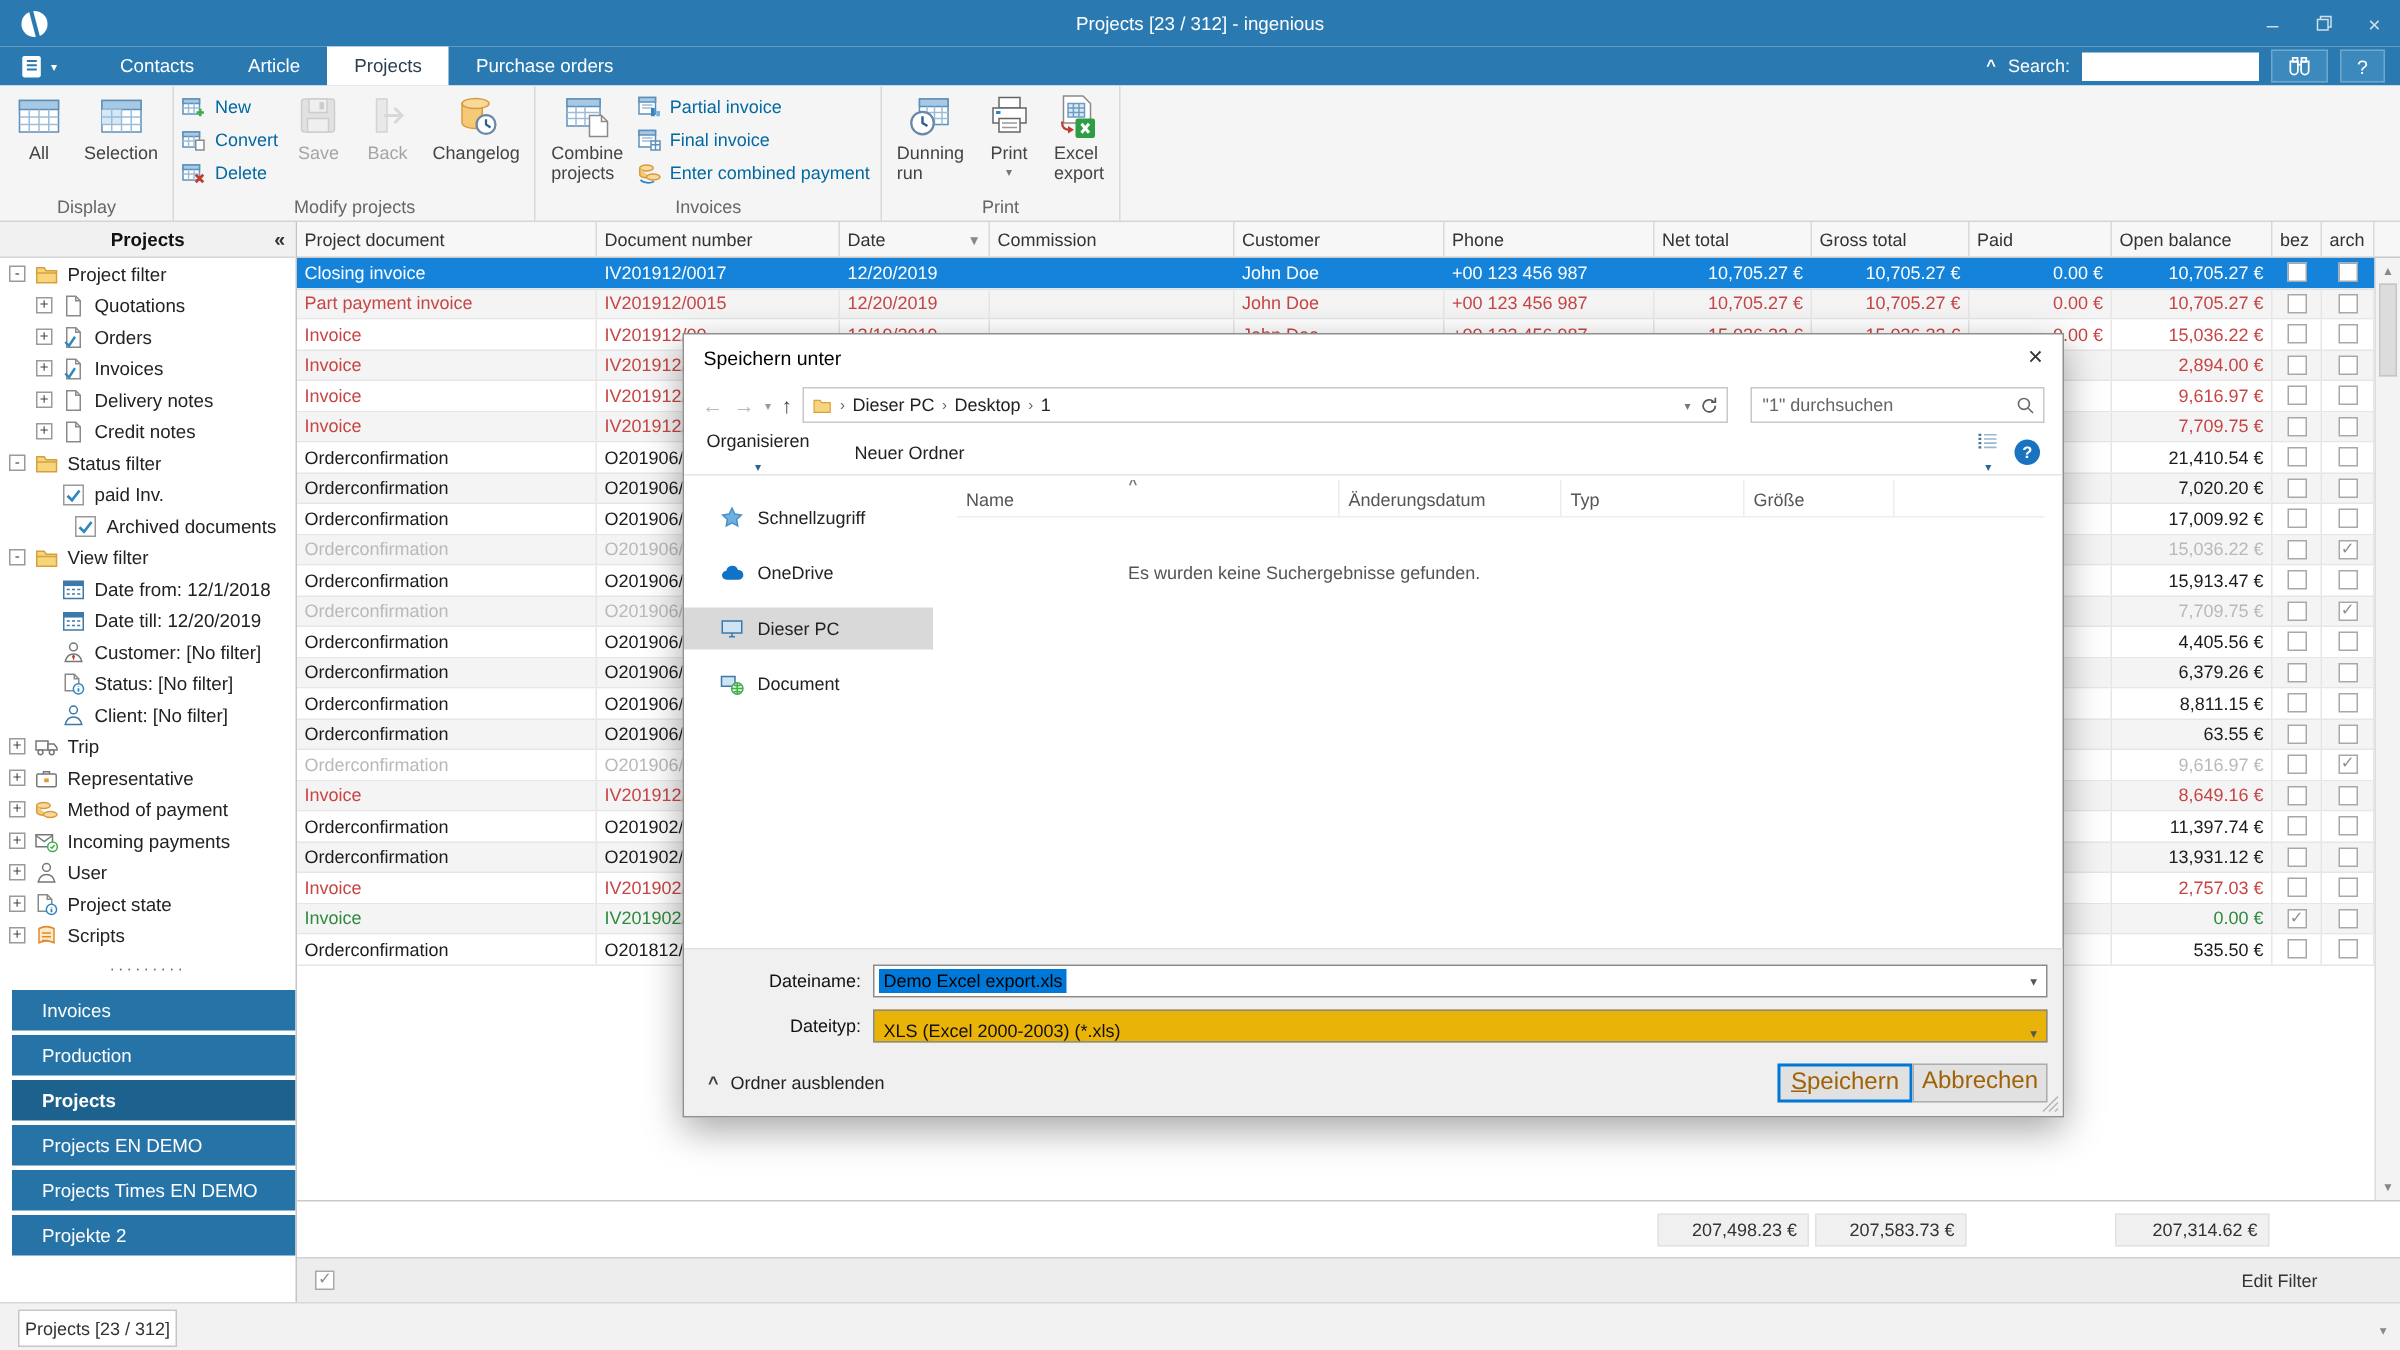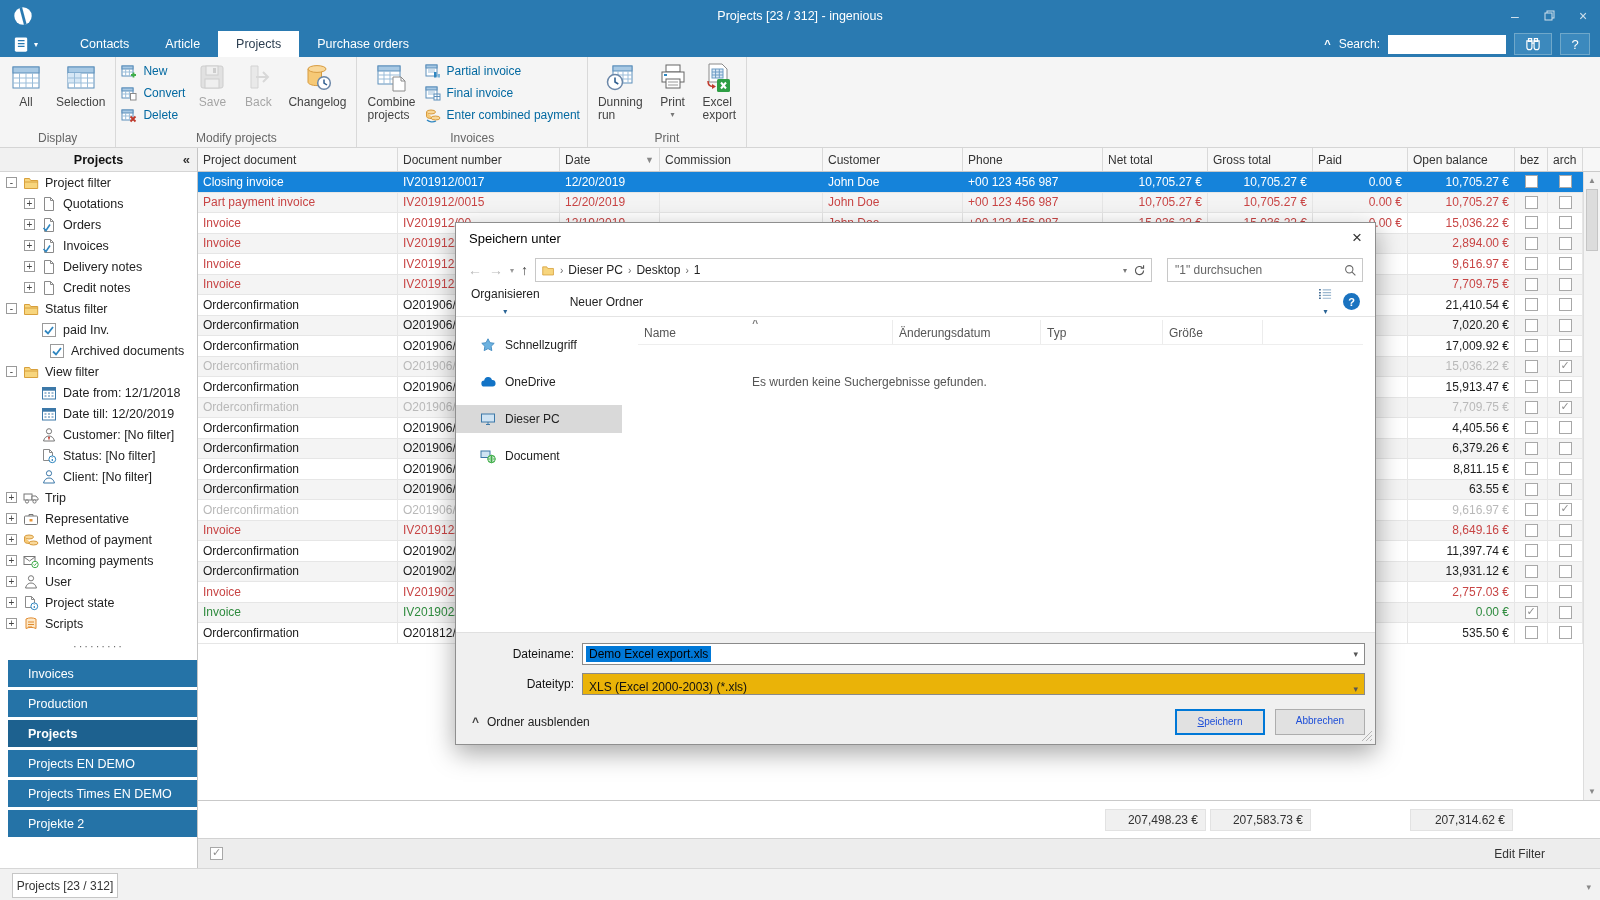--- a/index.html
+++ b/index.html
@@ -124,21 +124,21 @@
   .frow{display:flex;align-items:center;margin:0 10px 6px 0;height:24px;}
   .flabel{width:118px;text-align:right;margin-right:8px;color:#111;flex:none;}
   .fninput{flex:1;height:22px;background:#fff;border:1px solid #8a8a8a;display:flex;align-items:center;padding:0 20px 0 3px;position:relative;}
   .fnsel{background:#0078d7;color:#000000;padding:1px 3px;}
   .fnchev{position:absolute;right:6px;color:#555;font-size:9px;}
   .ftcombo{flex:1;height:22px;background:#eab308;border:1px solid #8a8a8a;display:flex;align-items:flex-end;padding:0 38px 0 6px;position:relative;color:#111;}
   .ffooter{display:flex;align-items:center;margin:13px 10px 0 16px;}
   .hidefolders{display:flex;align-items:center;gap:8px;color:#222;}
   .hfchev{font-weight:bold;color:#444;font-size:12px;}
   .dbtns{margin-left:auto;display:flex;}
-  .dbtn{width:90px;height:26px;background:#e1e1e1;border:1px solid #adadad;font-size:10px;color:#1d4ed8;display:block;line-height:22px;text-align:center;margin-left:10px;}
+  .dbtn{width:90px;height:26px;background:#e1e1e1;border:1px solid #adadad;font-size:16px;color:#a16207;display:block;line-height:22px;text-align:center;}
   .dbtn.primary{border:2px solid #0078d7;}
   .dbtn.primary::first-letter{text-decoration:underline;}
   .grip{position:absolute;right:2px;bottom:2px;width:12px;height:12px;}
 </style>
 </head>
 <body>
 
 <div class="app">
 
   <div class="titlebar">

